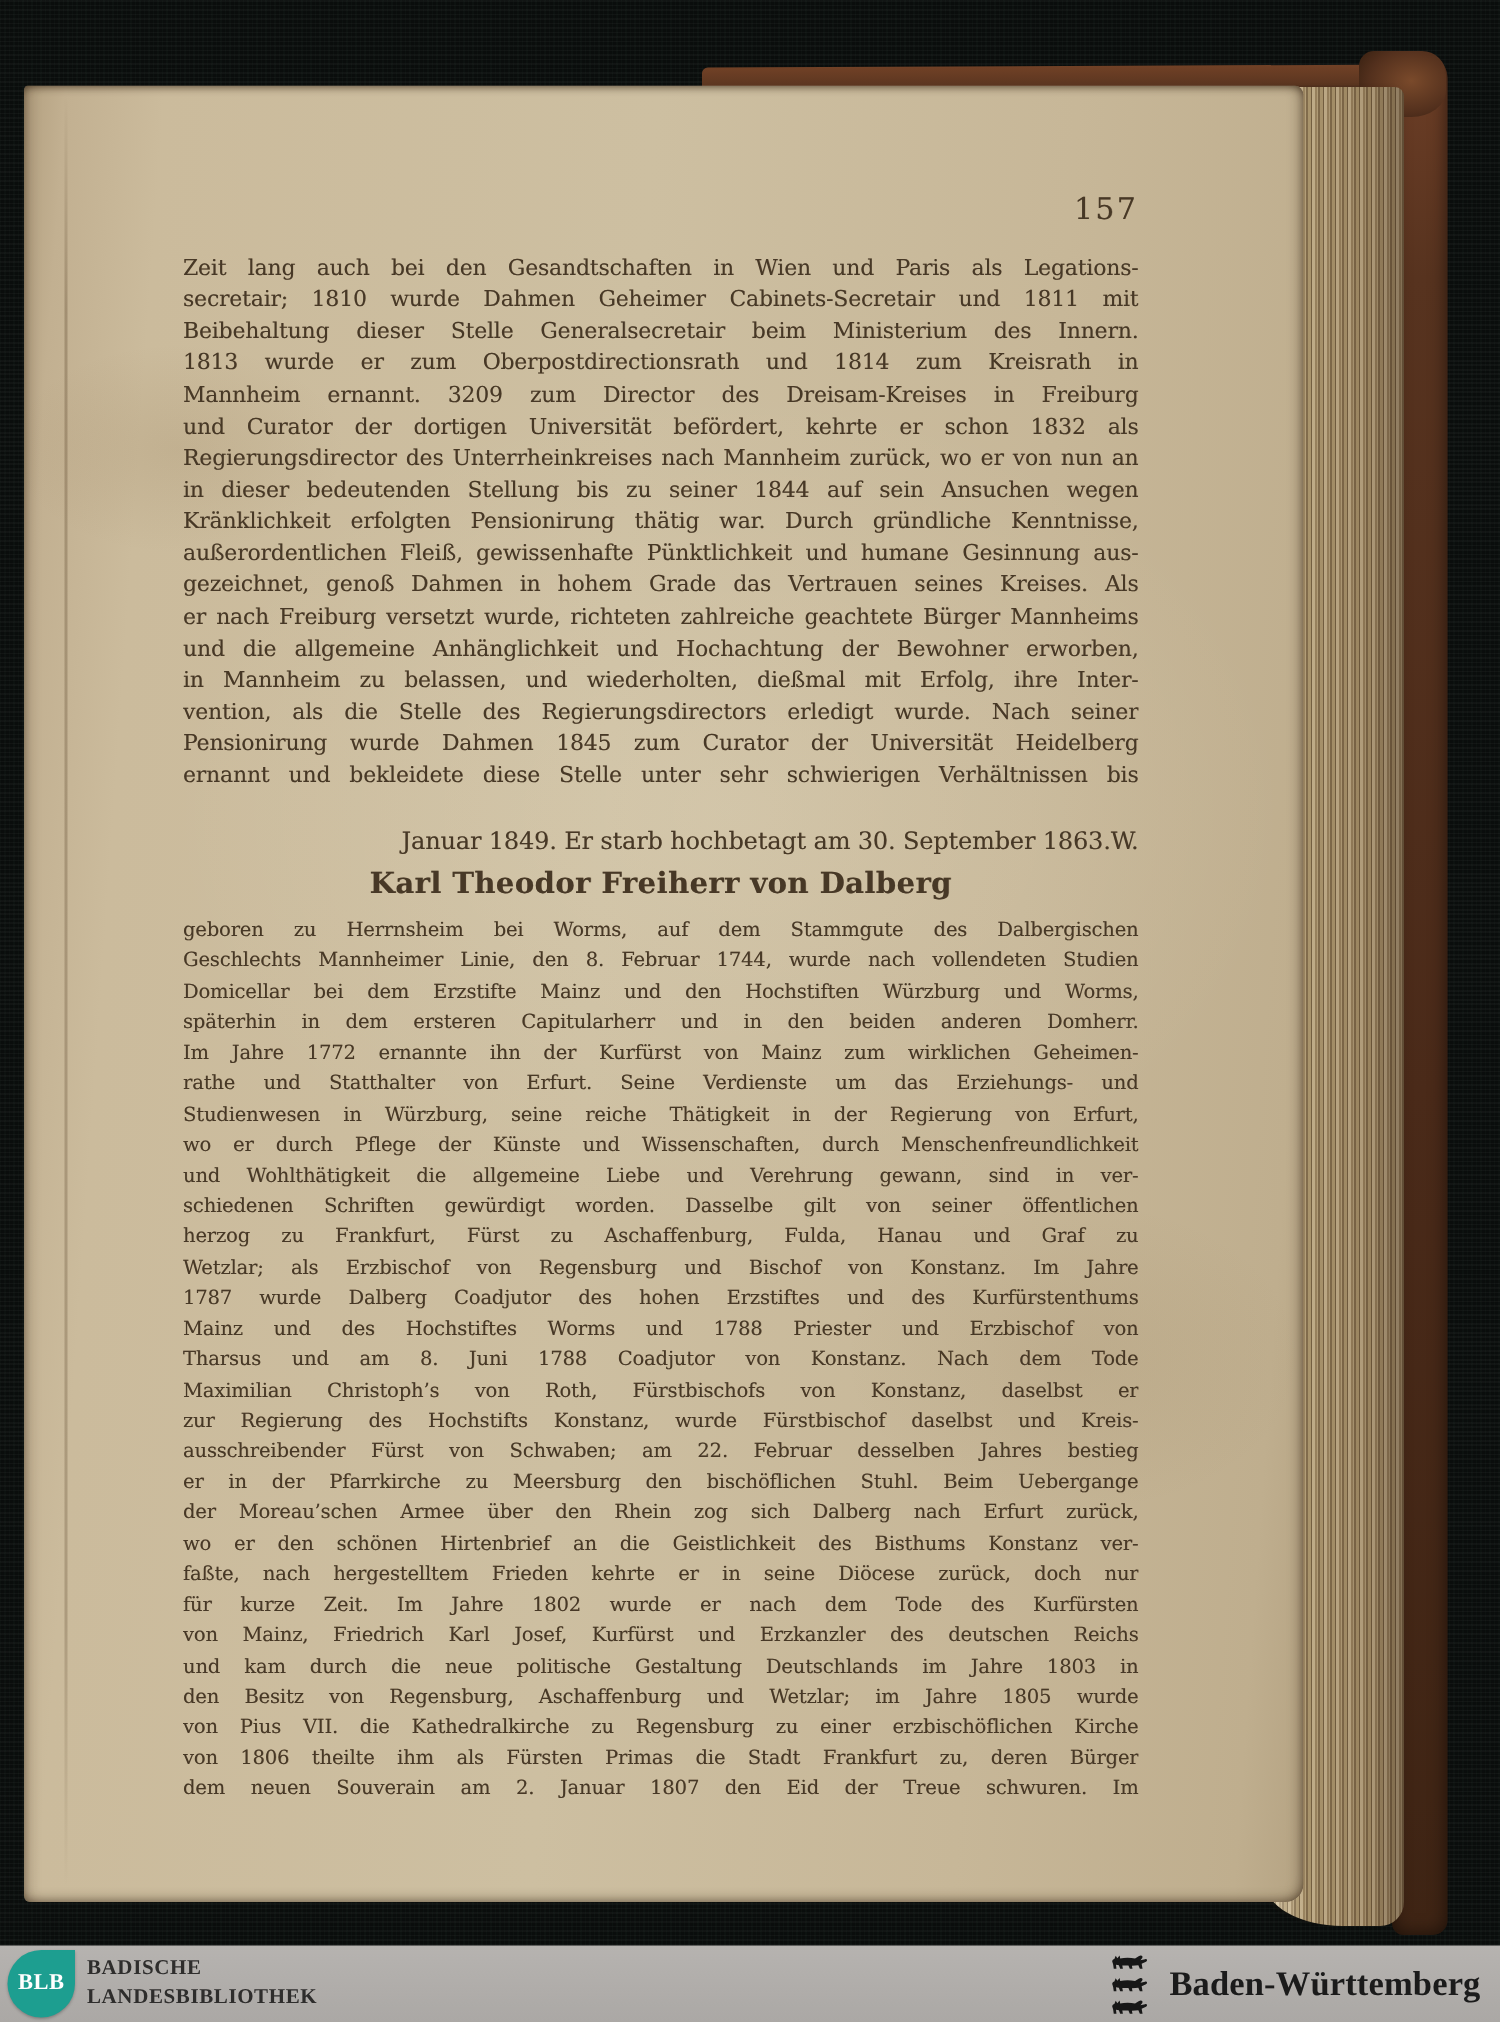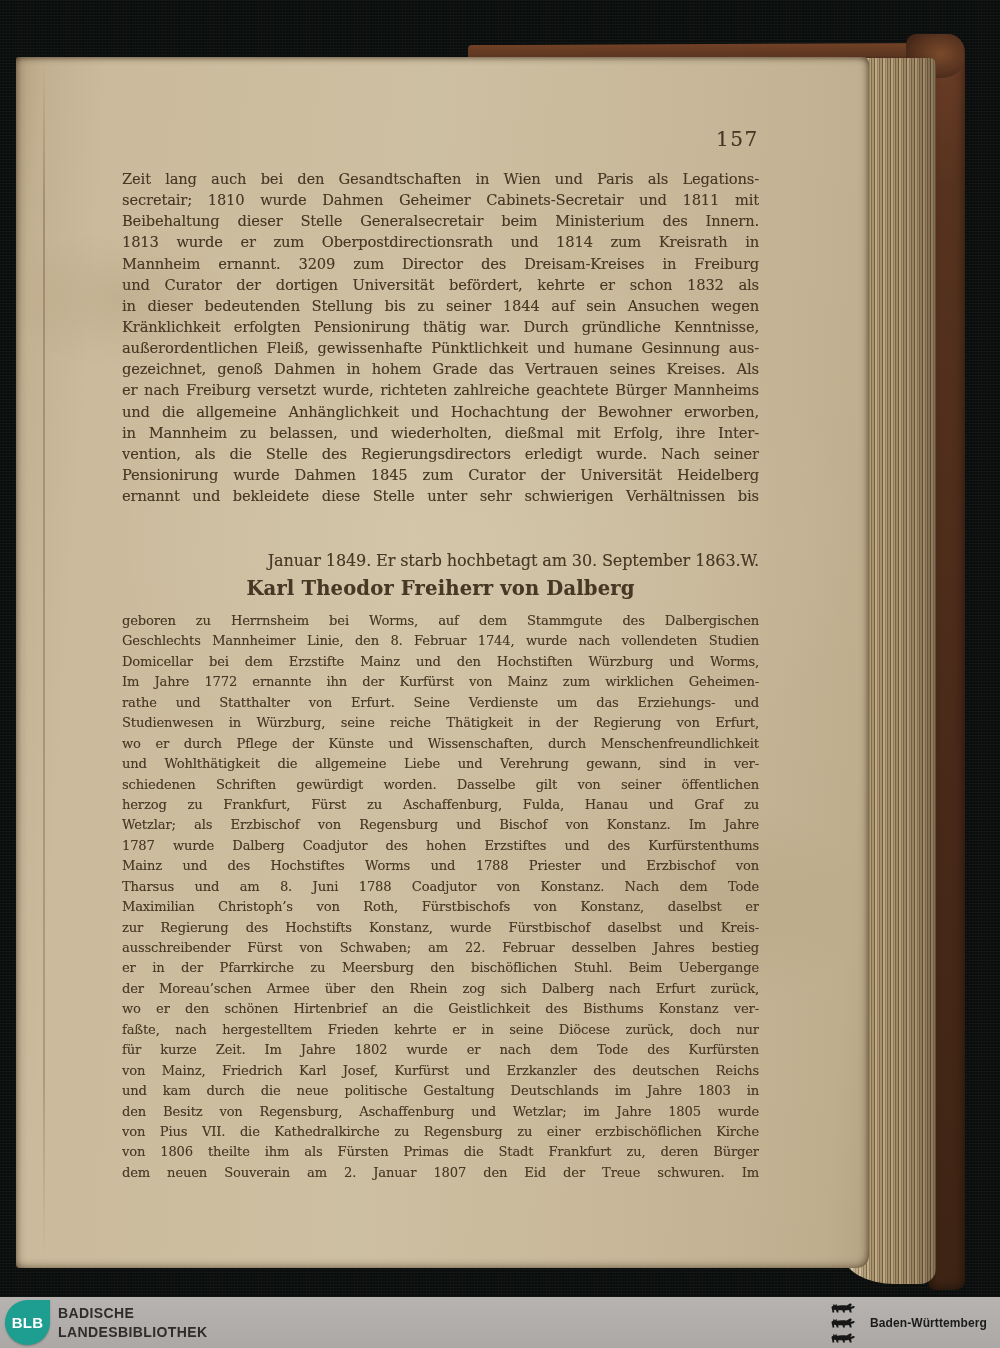--- a/index.html
+++ b/index.html
@@ -58,31 +58,31 @@
   .p1 .line{height:21.15px;font-size:14.6px;}
   .p2 .line{height:20.45px;font-size:13px;}
   .line{text-align:justify;text-align-last:justify;overflow:hidden;
     letter-spacing:-.1px;}
   .line.flex{display:flex;justify-content:flex-end;text-align:left;text-align-last:left;}
   .heading{position:absolute;left:106px;top:520px;width:637px;text-align:center;
     font-weight:bold;font-size:19.5px;letter-spacing:.2px;}
 
   
   .footer{position:absolute;left:0;top:1297px;width:1000px;height:51px;
-    background:linear-gradient(#b6b3b0,#aba8a5);}
+    background:linear-gradient(#b6b3b0,#aba8a5);font-family:Liberation Serif, serif;}
   .blb-logo{position:absolute;left:5px;top:3px;width:45px;height:45px;
     border-radius:50% 0 50% 50%;display:flex;align-items:center;justify-content:center;
     color:#fff;font-weight:bold;font-size:15px;letter-spacing:.3px;
     box-shadow:0 1px 2px rgba(0,0,0,.25);}
   .library-name{position:absolute;left:58px;top:7px;
     font-weight:bold;font-size:14px;line-height:18.5px;color:#2e2d2c;letter-spacing:.4px;}
   .state-group{position:absolute;right:13px;top:0;height:51px;
     display:flex;align-items:center;gap:9px;}
   .arms{display:block;}
-  .state-name{font-weight:bold;font-size:12px;color:#1b1b1b;letter-spacing:.1px;}
+  .state-name{font-weight:bold;font-size:23px;color:#1b1b1b;letter-spacing:.1px;}
 </style>
 </head>
 <body>
 
 <div class="stage">
 
   <div class="cover-side"></div>
   <div class="cover-top"></div>
   <div class="cover-corner"></div>
   <div class="fore-edge"></div>
@@ -90,20 +90,21 @@
   <div class="page">
     <div class="page-number inktext">157</div>
 
     <div id="para1" class="para p1 inktext">
         <div class="line">Zeit lang auch bei den Gesandtschaften in Wien und Paris als Legations-</div>
         <div class="line">secretair; 1810 wurde Dahmen Geheimer Cabinets-Secretair und 1811 mit</div>
         <div class="line">Beibehaltung dieser Stelle Generalsecretair beim Ministerium des Innern.</div>
         <div class="line">1813 wurde er zum Oberpostdirectionsrath und 1814 zum Kreisrath in</div>
         <div class="line">Mannheim ernannt.  3209 zum Director des Dreisam-Kreises in Freiburg</div>
         <div class="line">und Curator der dortigen Universität befördert, kehrte er schon 1832 als</div>
+        <div class="line">Regierungsdirector des Unterrheinkreises nach Mannheim zurück, wo er von nun an</div>
         <div class="line">in dieser bedeutenden Stellung bis zu seiner 1844 auf sein Ansuchen wegen</div>
         <div class="line">Kränklichkeit erfolgten Pensionirung thätig war.  Durch gründliche Kenntnisse,</div>
         <div class="line">außerordentlichen Fleiß, gewissenhafte Pünktlichkeit und humane Gesinnung aus-</div>
         <div class="line">gezeichnet, genoß Dahmen in hohem Grade das Vertrauen seines Kreises.  Als</div>
         <div class="line">er nach Freiburg versetzt wurde, richteten zahlreiche geachtete Bürger Mannheims</div>
         <div class="line">und die allgemeine Anhänglichkeit und Hochachtung der Bewohner erworben,</div>
         <div class="line">in Mannheim zu belassen, und wiederholten, dießmal mit Erfolg, ihre Inter-</div>
         <div class="line">vention, als die Stelle des Regierungsdirectors erledigt wurde.  Nach seiner</div>
         <div class="line">Pensionirung wurde Dahmen 1845 zum Curator der Universität Heidelberg</div>
         <div class="line">ernannt und bekleidete diese Stelle unter sehr schwierigen Verhältnissen bis</div>
@@ -113,20 +114,21 @@
       <span>Januar 1849.   Er starb hochbetagt am 30. September 1863.</span>
       <span>W.</span>
     </div>
 
     <div class="heading inktext">Karl Theodor Freiherr von Dalberg</div>
 
     <div id="para2" class="para p2 inktext">
         <div class="line">geboren zu Herrnsheim bei Worms, auf dem Stammgute des Dalbergischen</div>
         <div class="line">Geschlechts Mannheimer Linie, den 8. Februar 1744, wurde nach vollendeten Studien</div>
         <div class="line">Domicellar bei dem Erzstifte Mainz und den Hochstiften Würzburg und Worms,</div>
+        <div class="line">späterhin in dem ersteren Capitularherr und in den beiden anderen Domherr.</div>
         <div class="line">Im Jahre 1772 ernannte ihn der Kurfürst von Mainz zum wirklichen Geheimen-</div>
         <div class="line">rathe und Statthalter von Erfurt.  Seine Verdienste um das Erziehungs- und</div>
         <div class="line">Studienwesen in Würzburg, seine reiche Thätigkeit in der Regierung von Erfurt,</div>
         <div class="line">wo er durch Pflege der Künste und Wissenschaften, durch Menschenfreundlichkeit</div>
         <div class="line">und Wohlthätigkeit die allgemeine Liebe und Verehrung gewann, sind in ver-</div>
         <div class="line">schiedenen Schriften gewürdigt worden.  Dasselbe gilt von seiner öffentlichen</div>
         <div class="line">herzog zu Frankfurt, Fürst zu Aschaffenburg, Fulda, Hanau und Graf zu</div>
         <div class="line">Wetzlar; als Erzbischof von Regensburg und Bischof von Konstanz.  Im Jahre</div>
         <div class="line">1787 wurde Dalberg Coadjutor des hohen Erzstiftes und des Kurfürstenthums</div>
         <div class="line">Mainz und des Hochstiftes Worms und 1788 Priester und Erzbischof von</div>

